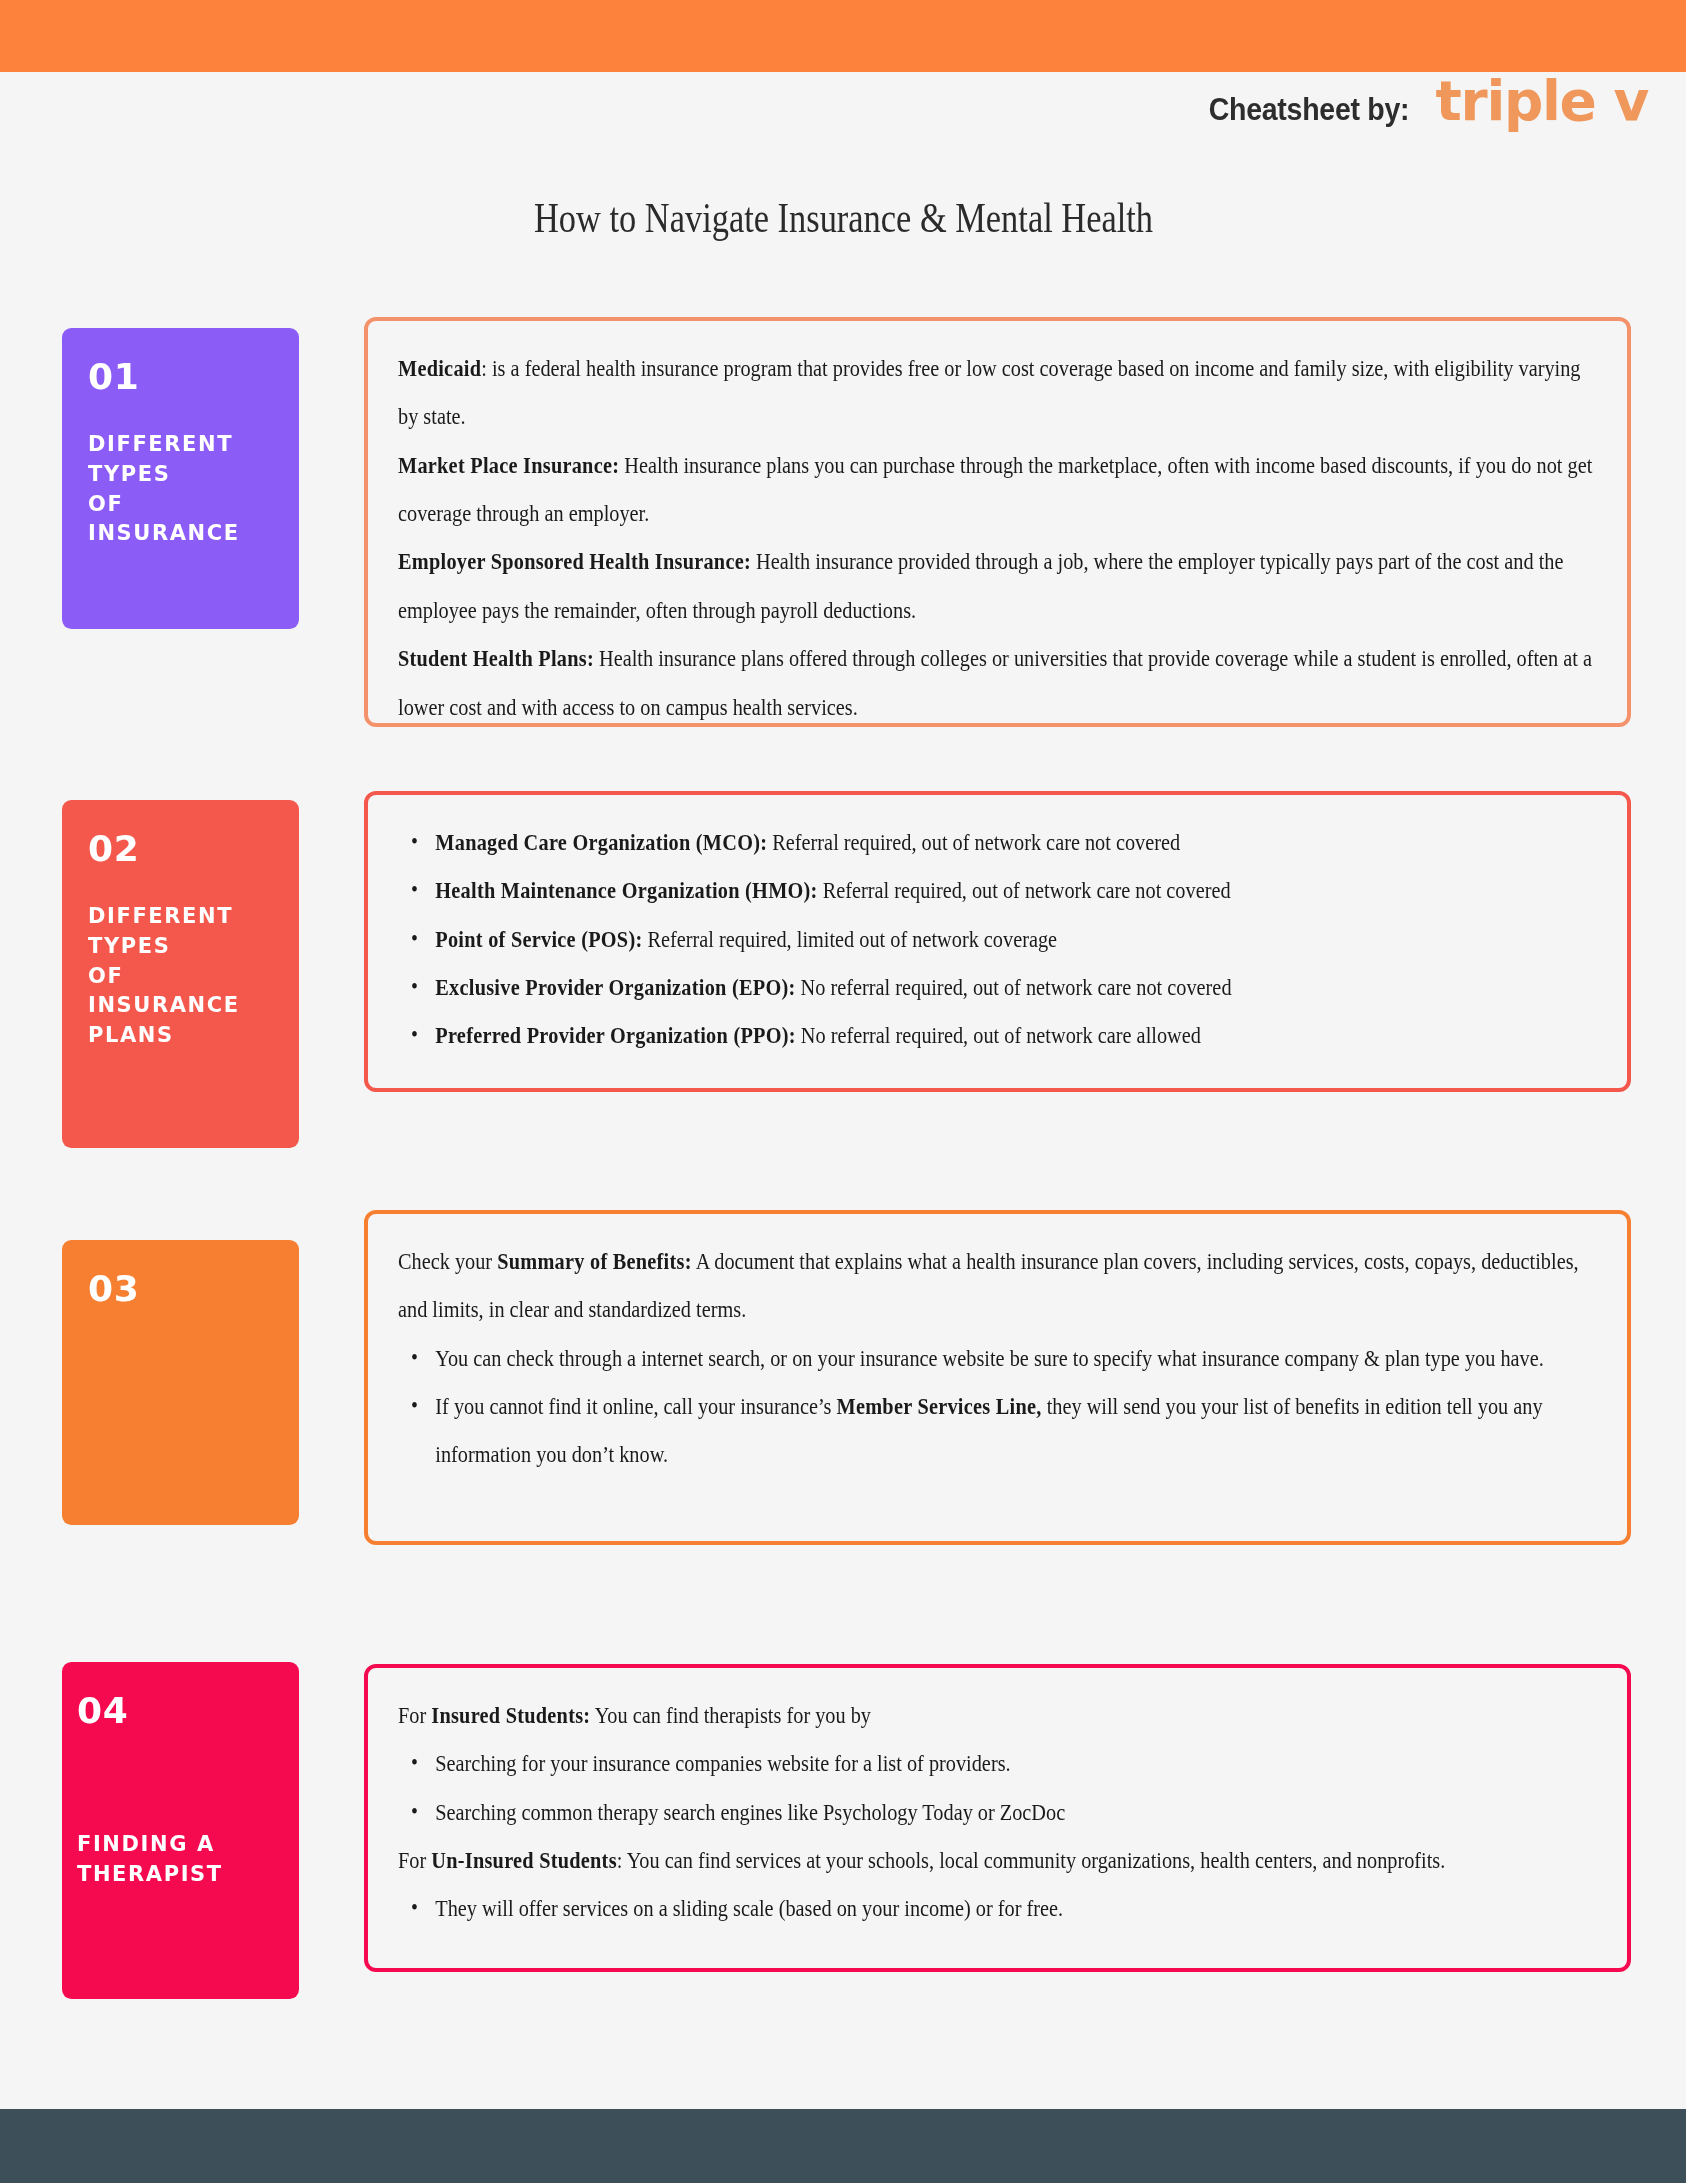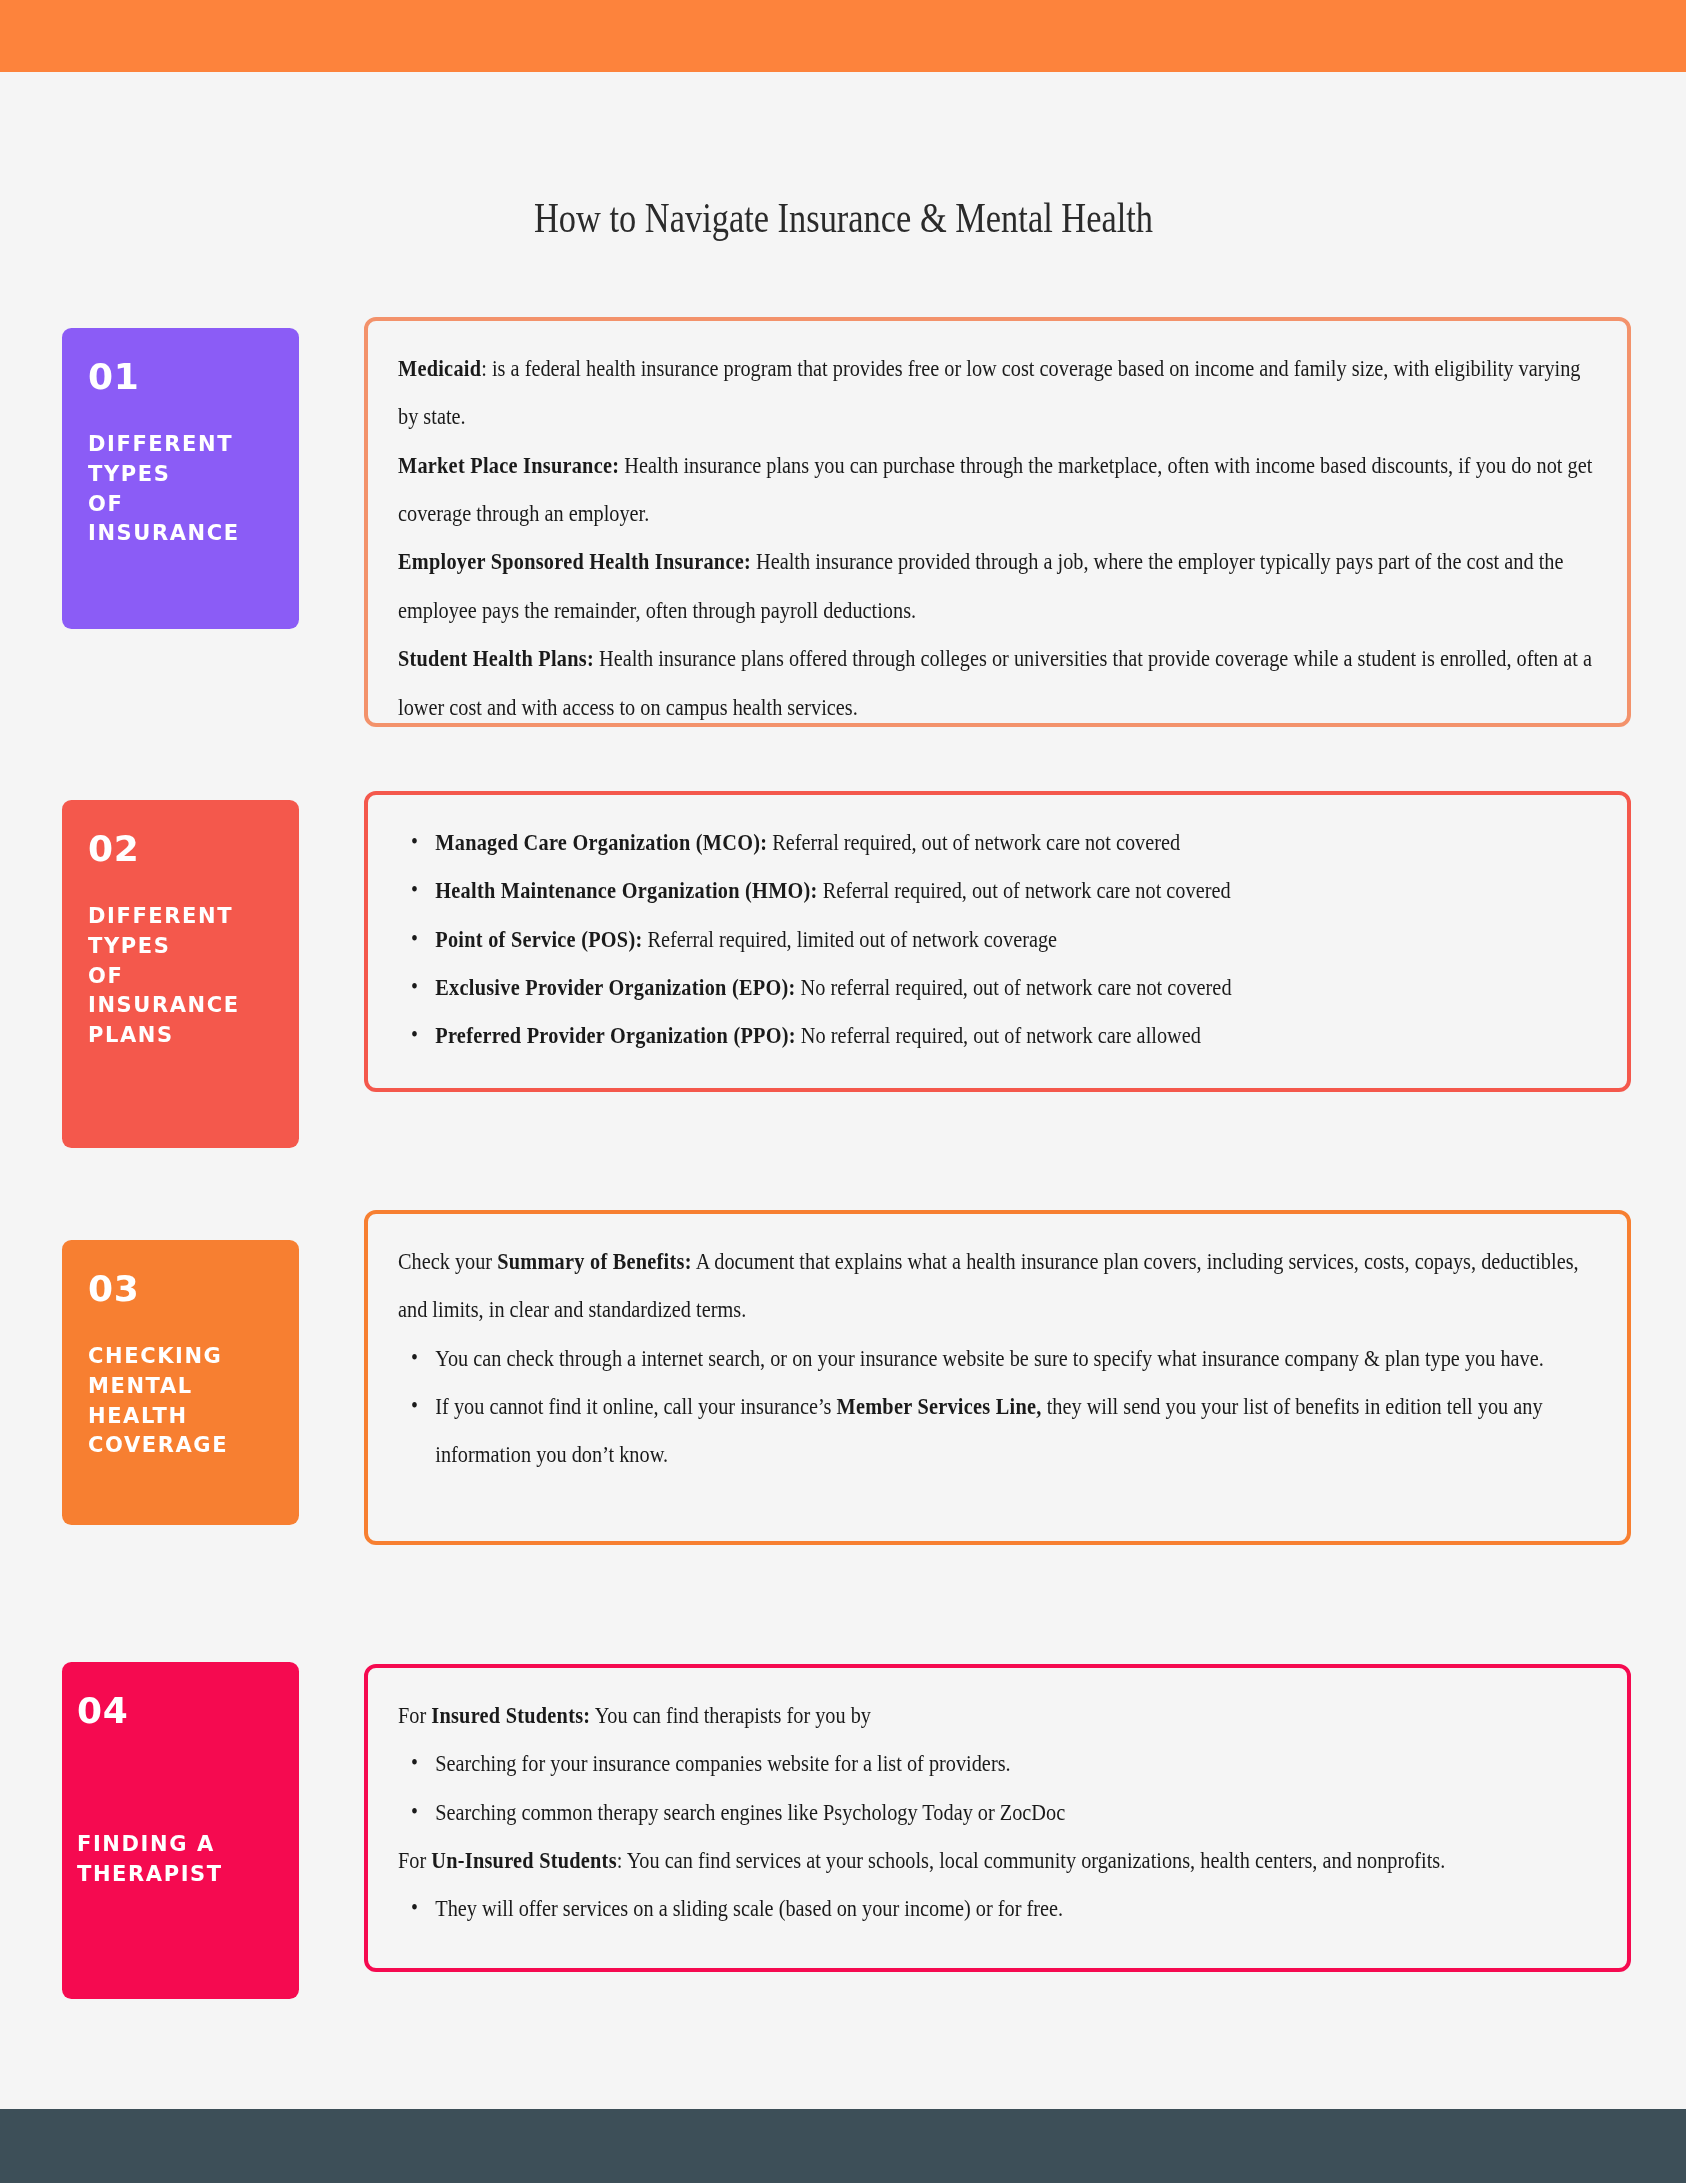--- a/index.html
+++ b/index.html
@@ -159,20 +159,24 @@
   }
   p.para { margin: 0; }
 </style>
 </head>
 <body>
 
 <div class="page">
 
   <div class="top-banner" style="background: rgb(253, 131, 60);"></div>
 
+  <div class="brand">
+    <span class="brand-by">Cheatsheet by:</span>
+    <span class="brand-name" style="color: rgb(240, 151, 92);">triple v</span>
+  </div>
 
   <div class="page-title">How to Navigate Insurance &amp; Mental Health</div>
 
   <div class="section">
     <div class="label-box" id="lb1" style="top: 328px; height: 301px; background: #8b5cf6;">
       <div class="label-num">01</div>
       <div class="label-title">DIFFERENT
 TYPES
 OF
 INSURANCE</div>
@@ -212,24 +216,20 @@
           <li><b>Exclusive Provider Organization (EPO):</b><span> No referral required, out of network care not covered</span></li>
           <li><b>Preferred Provider Organization (PPO):</b><span> No referral required, out of network care allowed</span></li>
         </ul>
       </div>
     </div>
   </div>
 
   <div class="section">
     <div class="label-box" id="lb3" style="top: 1240px; height: 285px; background: rgb(247, 127, 49);">
       <div class="label-num">03</div>
-      <div class="label-title">CHECKING
-MENTAL
-HEALTH
-COVERAGE</div>
     </div>
     <div class="card" id="c3" style="top: 1210px; height: 335px; border-color: rgb(247, 127, 49);">
       <div class="body-text">
         <p class="para">
           <span>Check your </span><b>Summary of Benefits:</b><span> A document that explains what a health insurance plan covers, including services, costs, copays, deductibles, and limits, in clear and standardized terms.</span>
         </p>
         <ul class="bullets">
           <li><span>You can check through a internet search, or on your insurance website be sure to specify what insurance company &amp; plan type you have.</span><b></b><span></span></li>
           <li><span>If you cannot find it online, call your insurance’s </span><b>Member Services Line,</b><span> they will send you your list of benefits in edition tell you any information you don’t know.</span></li>
         </ul>

